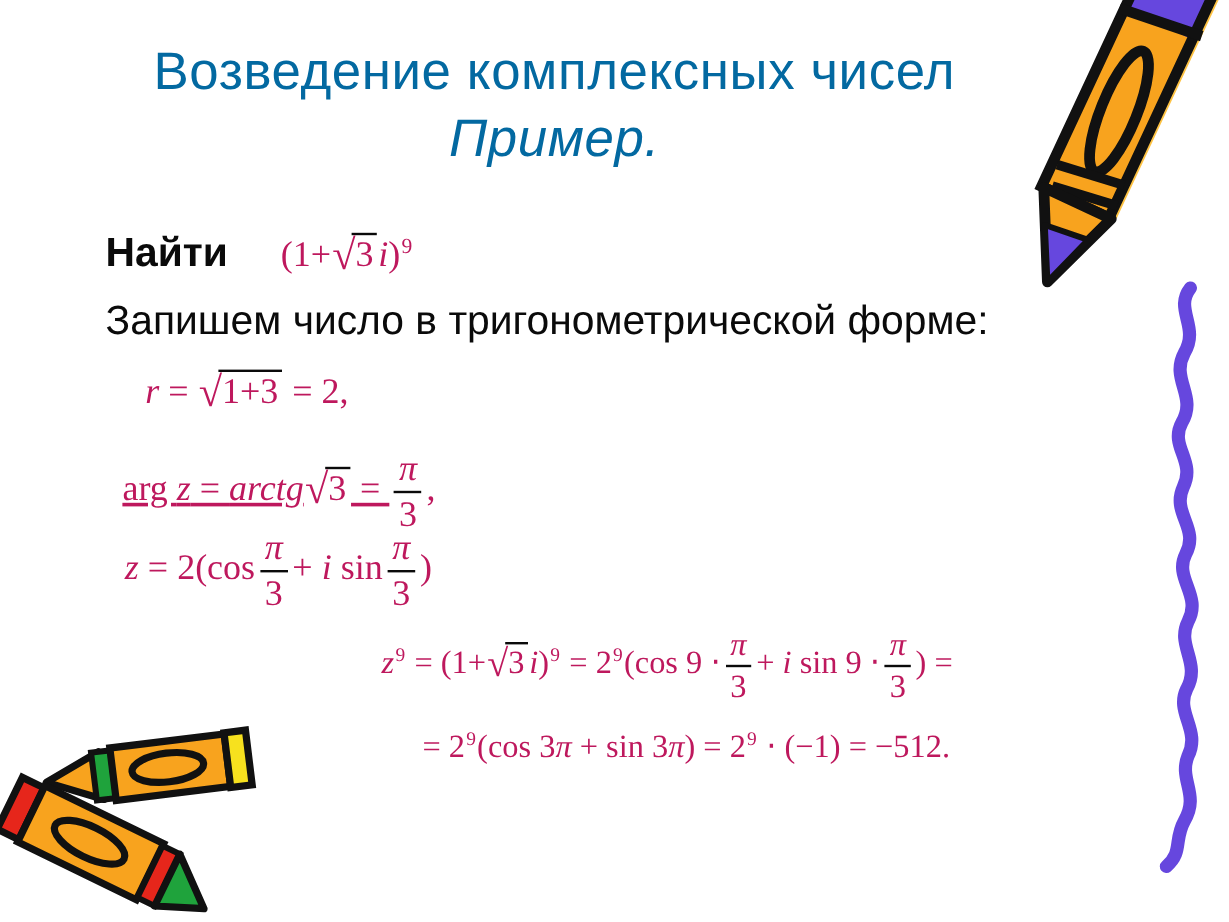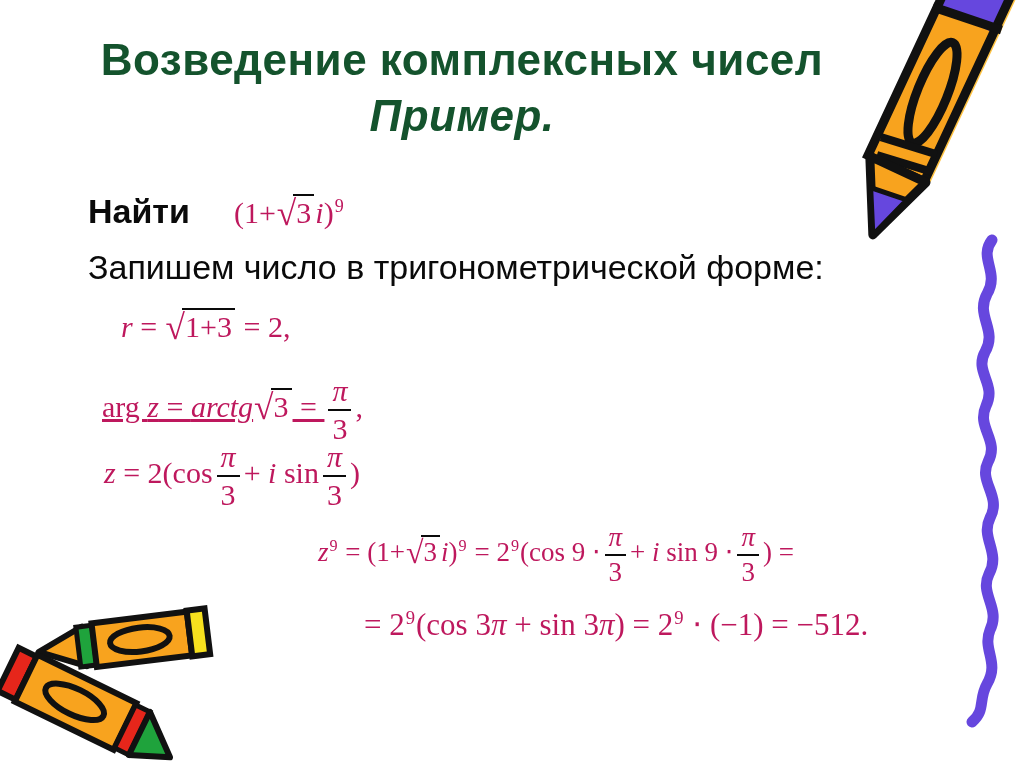--- a/index.html
+++ b/index.html
@@ -2,42 +2,42 @@
 <html><head>
 <meta charset="utf-8">
 <style>
   html,body{margin:0;padding:0;background:#ffffff;}
   .slide{
     position:relative;width:1024px;height:768px;background:#ffffff;
     overflow:hidden;font-family:"Liberation Sans",sans-serif;color:#0a0a0a;
   }
   
   .title-block{position:absolute;top:32px;left:0;width:924px;text-align:center;}
-  .title-line{font-weight:700;font-size:44px;line-height:56px;letter-spacing:.5px;color:#14532d;}
+  .title-line{font-weight:400;font-size:44px;line-height:56px;letter-spacing:.5px;color:#0369a1;}
   .title-line.italic{font-style:italic;}
   
   .find-row{position:absolute;left:88px;top:192px;white-space:nowrap;}
   .find-label{font-weight:700;font-size:34px;vertical-align:baseline;}
   .find-expr{margin-left:44px;}
   .intro-line{position:absolute;left:88px;top:248px;font-weight:400;font-size:34px;white-space:nowrap;}
   
   .math{font-family:"Liberation Serif",serif;font-size:30px;color:#be185d;white-space:nowrap;display:inline-block;}
   .math .it{font-style:italic;}
   .math .sup{display:inline-block;font-size:.60em;position:relative;top:-.60em;margin:0 1px;}
   .frac{display:inline-block;text-align:center;vertical-align:middle;margin:0 4px;line-height:1;}
   .frac .num{display:block;padding:0 4px 3px;font-style:italic;}
   .frac .den{display:block;border-top:2px solid #0a0a0a;padding:3px 4px 0;}
   .sqrt{display:inline-block;white-space:nowrap;margin:0 1px;}
   .sqrt .sym{display:inline-block;font-size:1.18em;line-height:.85;transform:translateY(2px);margin-right:-3px;}
   .sqrt .rad{display:inline-block;border-top:2px solid #0a0a0a;padding:1px 3px 0 3px;line-height:1.05;}
   .m-r{position:absolute;left:104px;top:308px;margin-left:17px;}
   .m-arg{position:absolute;left:102px;top:376px;text-decoration:underline;}
   .m-z{position:absolute;left:104px;top:442px;}
   .m-big1{position:absolute;left:318px;top:524px;font-size:27px;}
-  .m-big2{position:absolute;left:364px;top:606px;font-size:31px;}
+  .m-big2{position:absolute;left:352px;top:606px;font-size:27px;}
   
   .art{position:absolute;pointer-events:none;}
   .art-pencil{right:0;top:0;width:176px;height:256px;}
   .art-squiggle{left:930px;top:232px;width:94px;height:500px;}
   .art-crayons{left:0;top:588px;width:232px;height:180px;}
 </style>
 </head>
 <body>
 
 <div class="slide">

